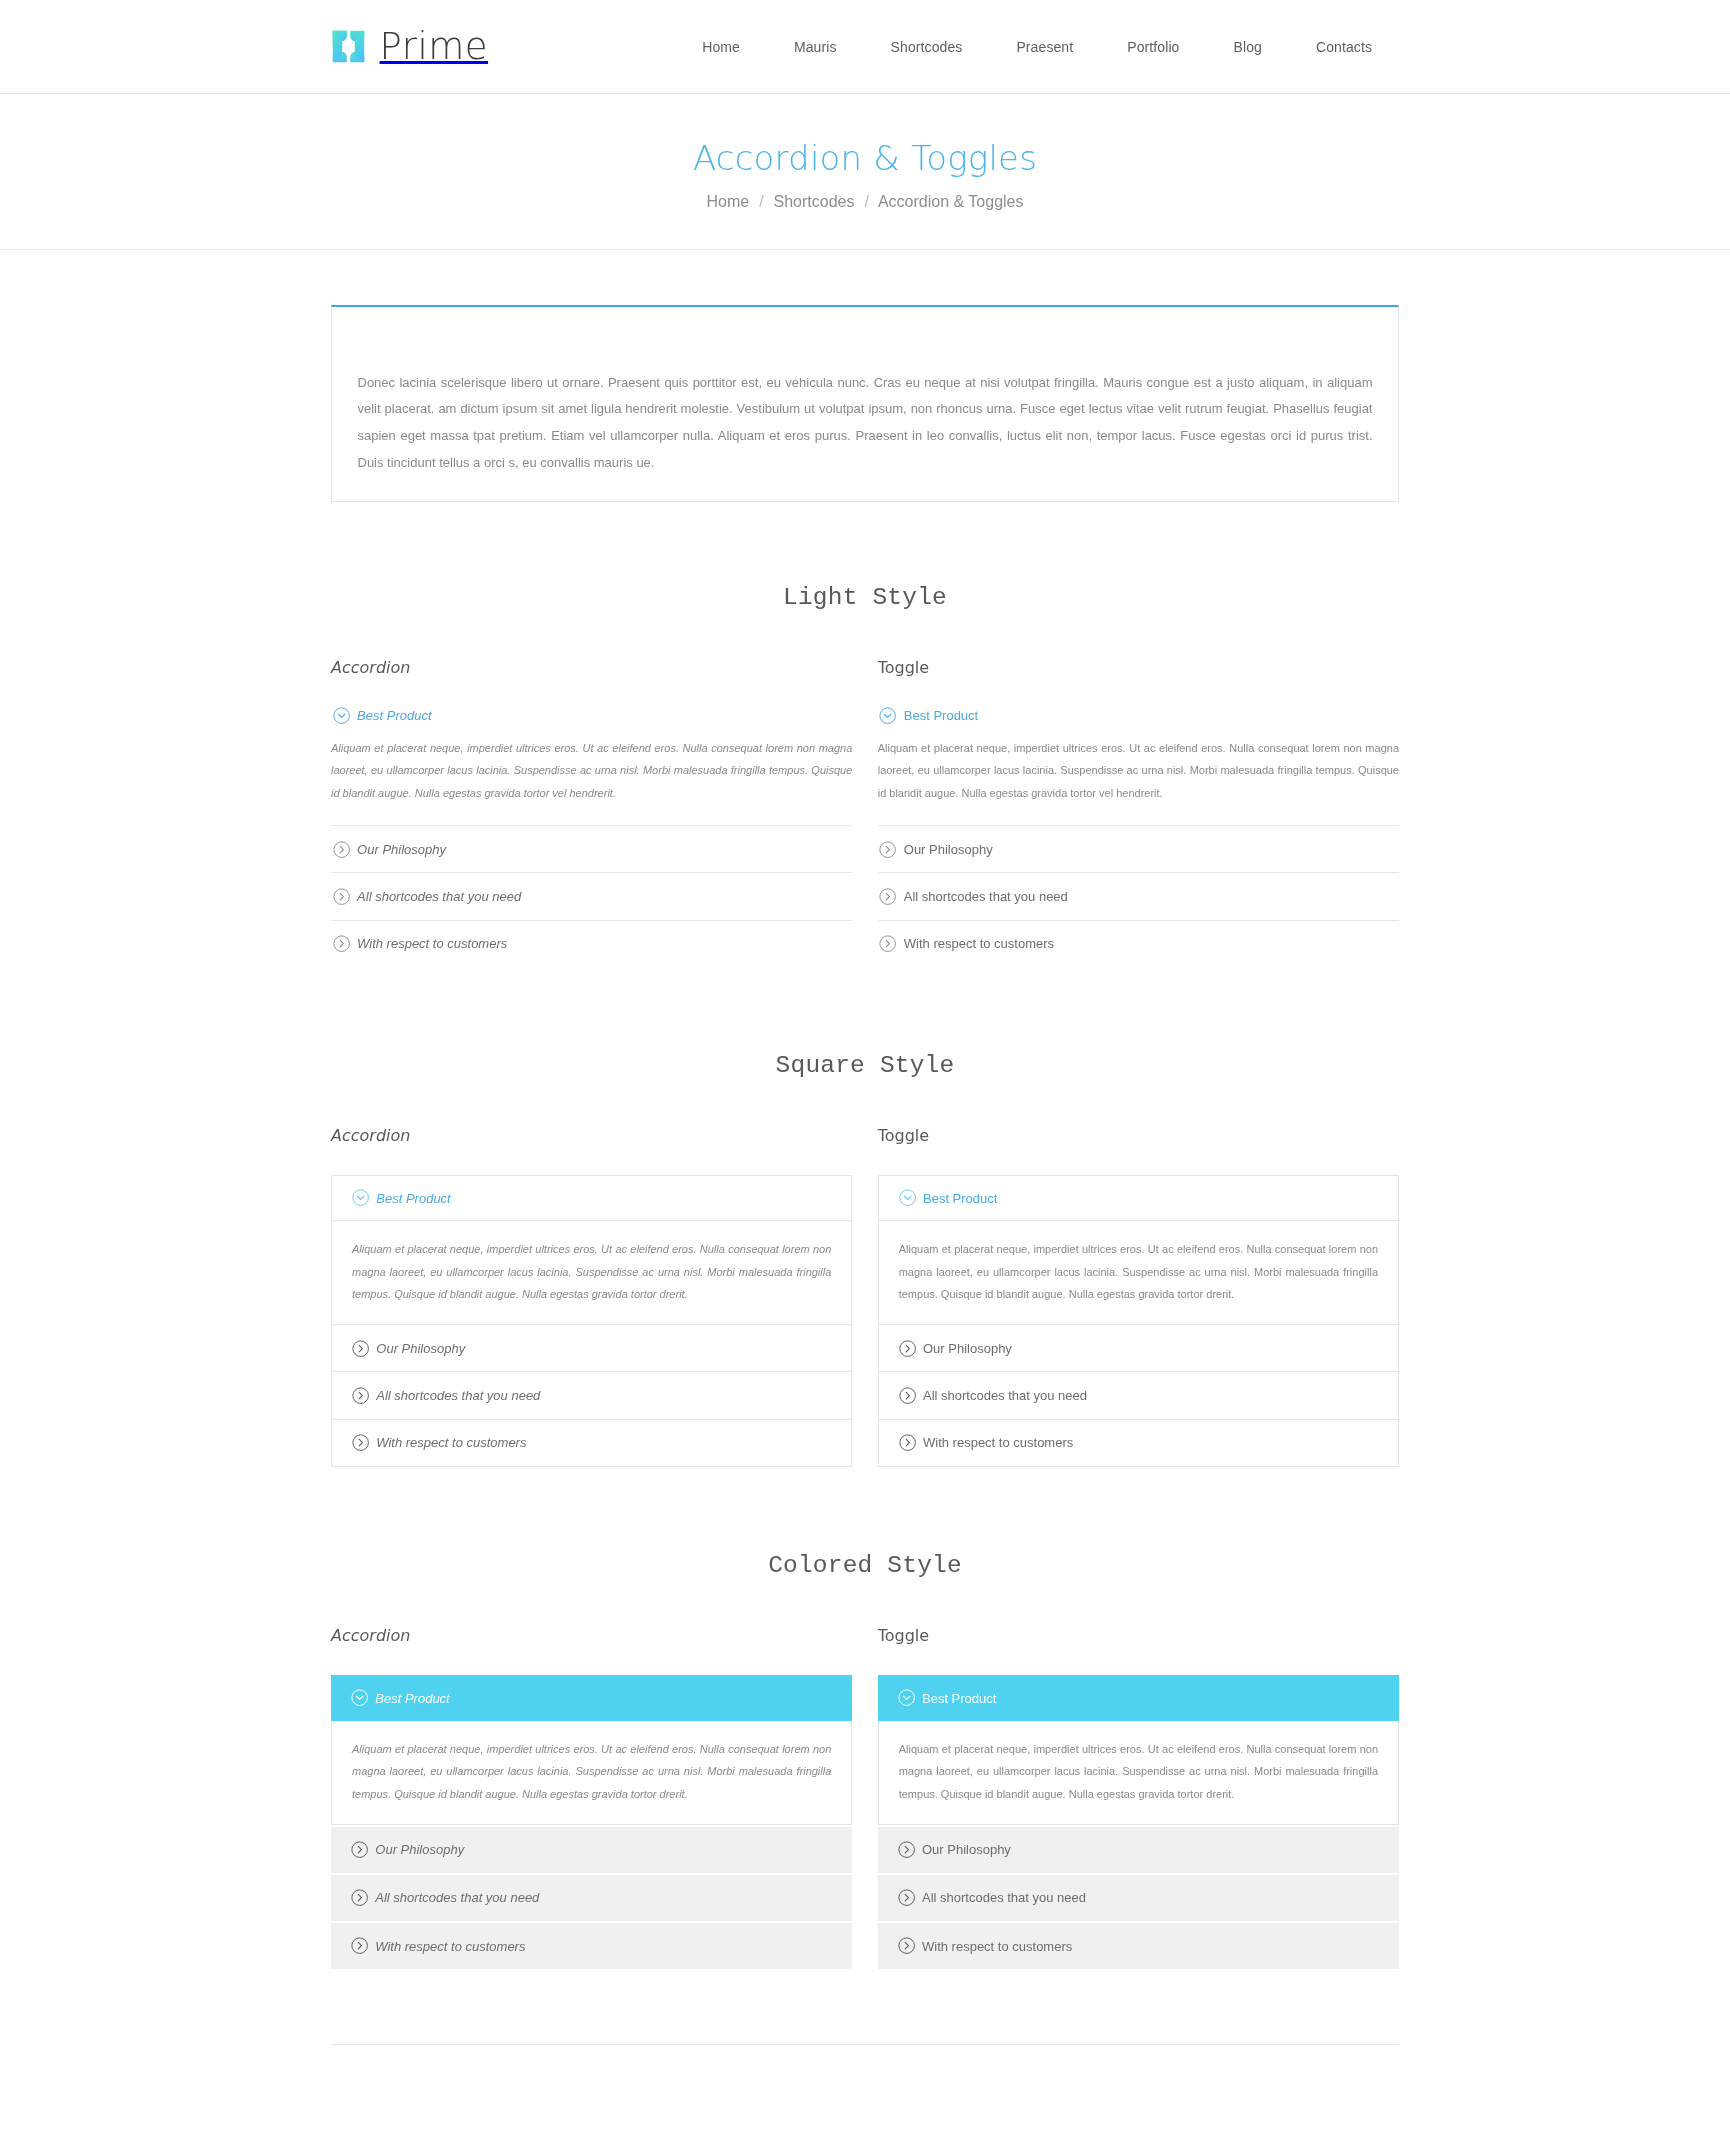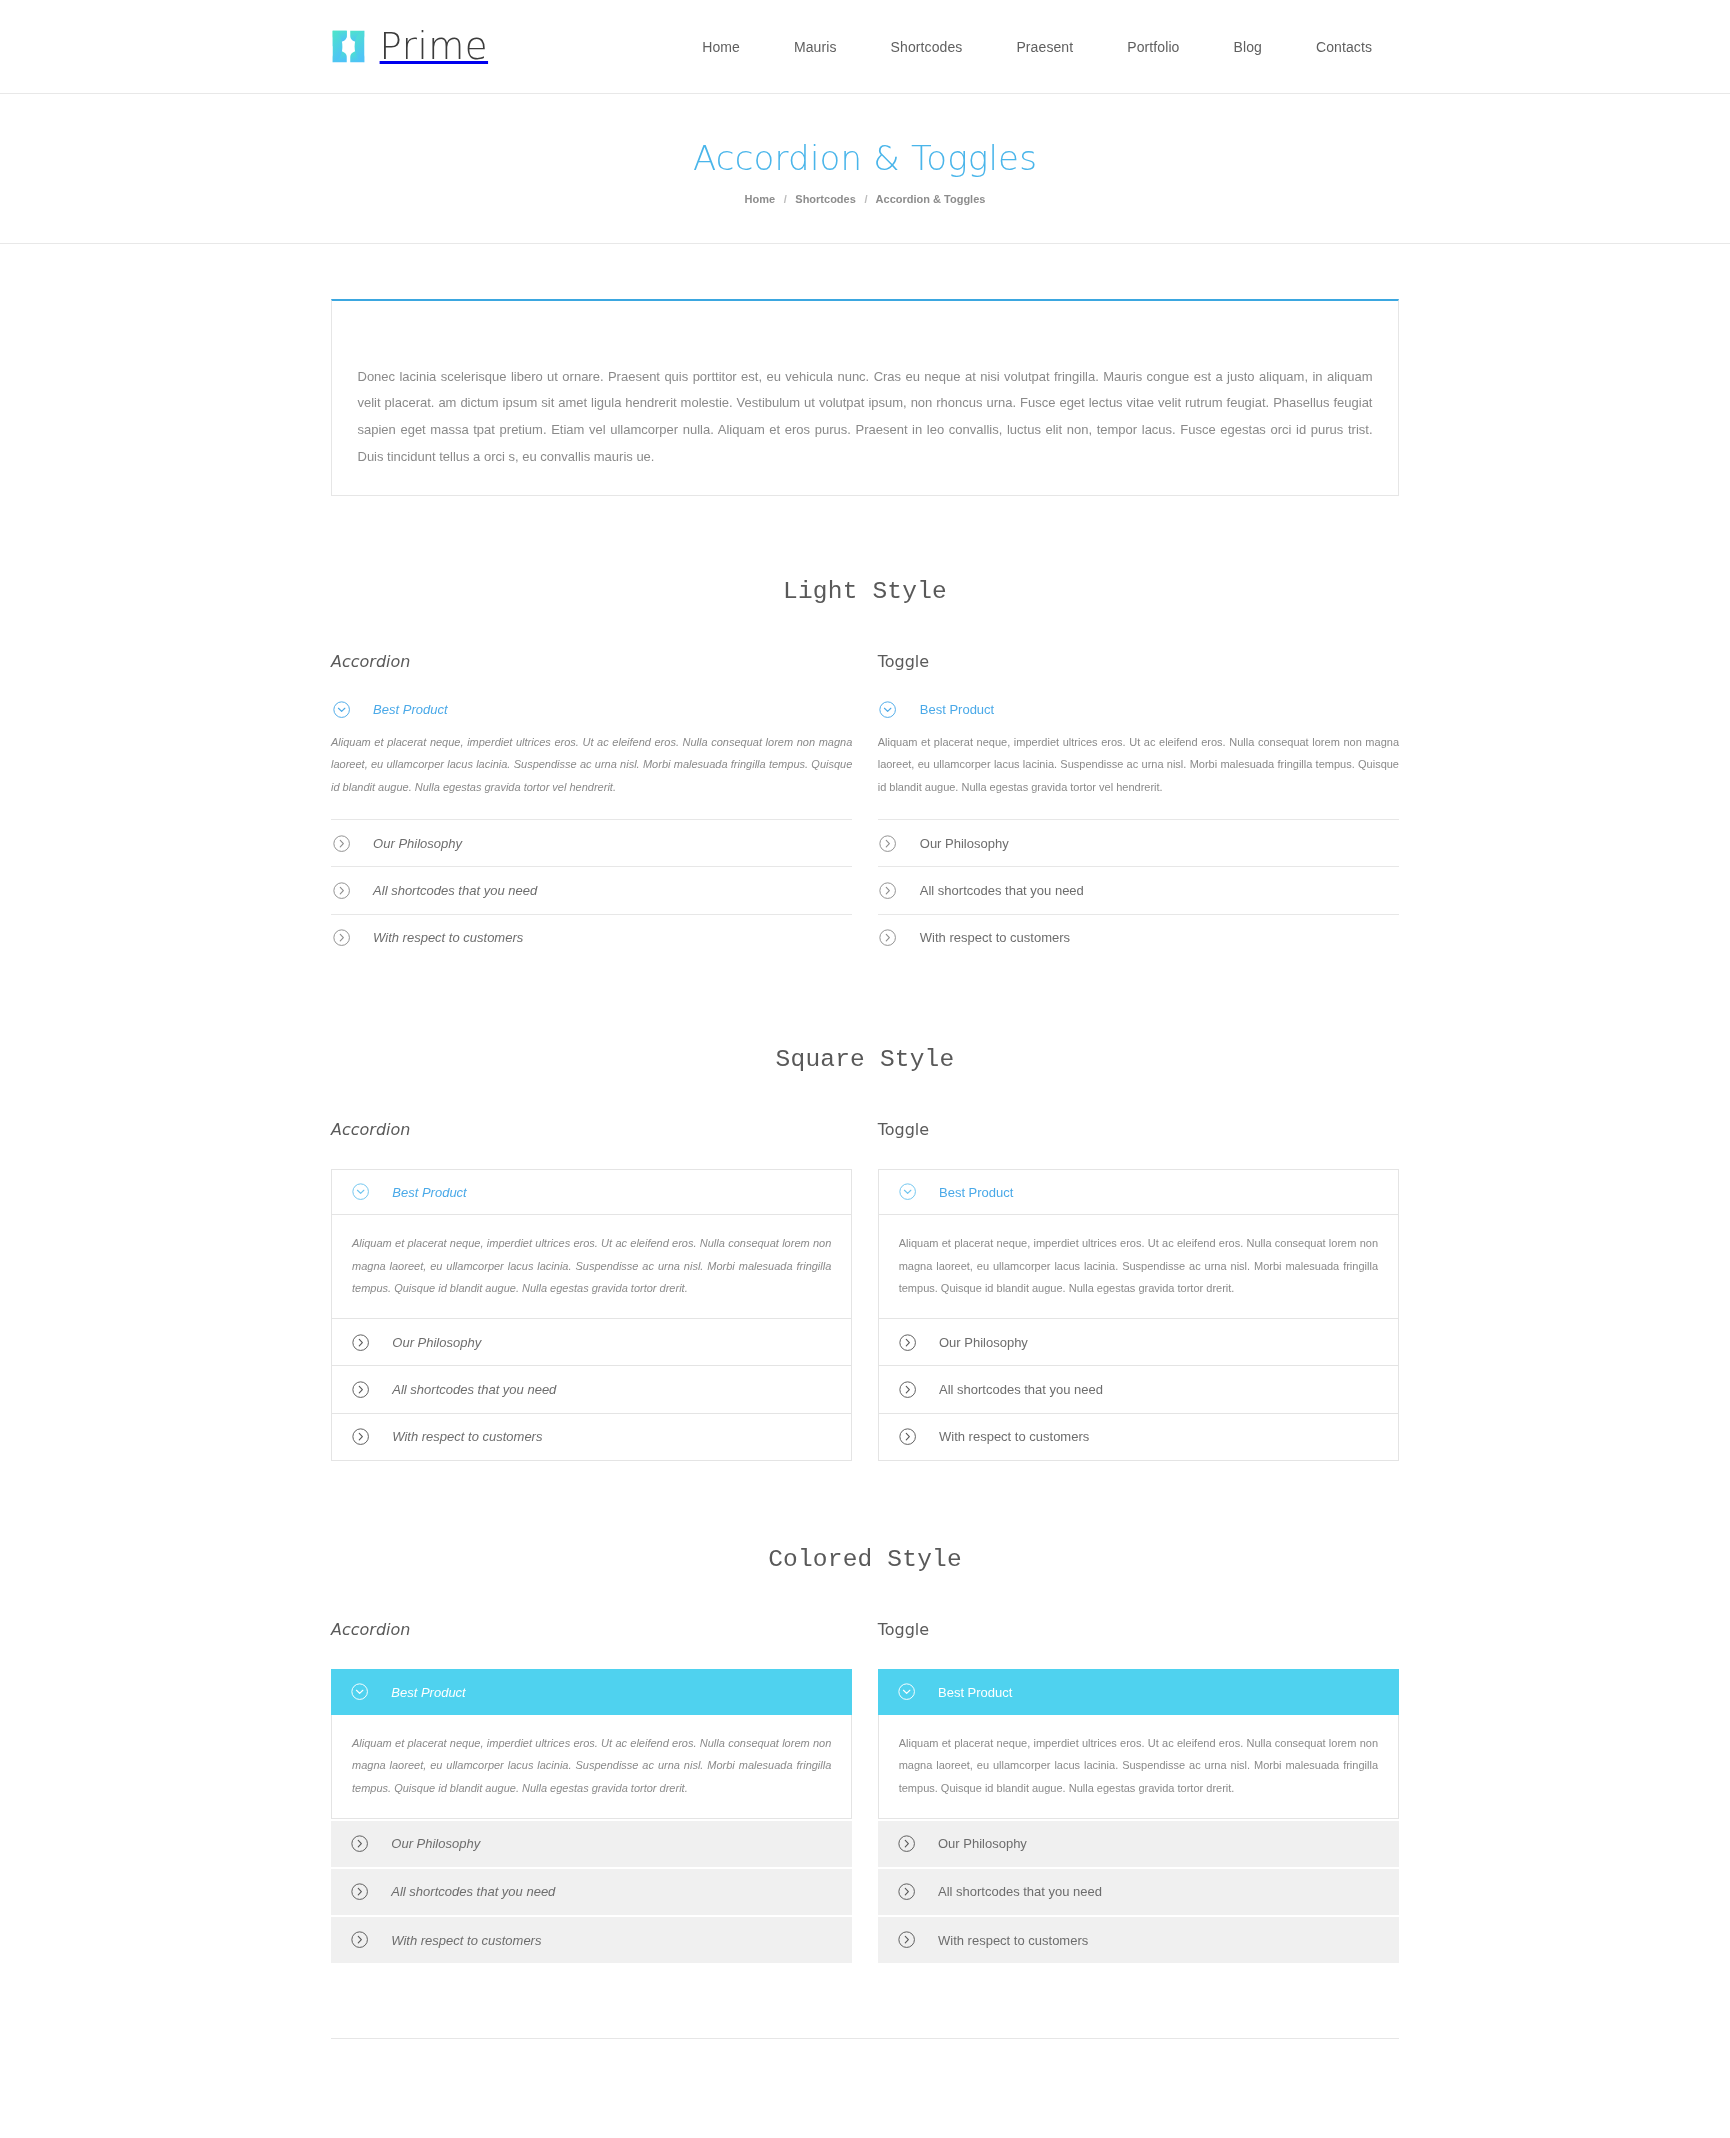--- a/index.html
+++ b/index.html
@@ -58,21 +58,21 @@
     text-align: center;
   }
   .page-title {
     font-size: 34px;
     font-weight: 300;
     color: #49b5ea;
     font-family: "DejaVu Sans", sans-serif;
     letter-spacing: 0.2px;
     margin-bottom: 14.5px;
   }
-  .breadcrumb { font-size: 11px; color: #8d8d8d; font-weight: bold; }
+  .breadcrumb { font-size: 16px; color: #8d8d8d; }
   .breadcrumb a { color: #8d8d8d; text-decoration: none; }
   .breadcrumb .sep { color: #bcbcbc; padding: 0 5.5px; }
   .breadcrumb .current { color: #8d8d8d; }
 
   
   .container { width: 1068px; margin: 0 auto; }
 
   .intro-box {
     margin-top: 55px;
     border: 0.9px solid #e6e6e6;
@@ -113,21 +113,21 @@
     font-weight: 400;
     color: #5a5a5a;
     margin-bottom: 30px;
     font-family: "DejaVu Sans", sans-serif;
   }
 
   
   .acc-head {
     display: flex;
     align-items: center;
-    gap: 23px;
+    gap: 7px;
     cursor: pointer;
     user-select: none;
   }
   .acc-label { font-size: 13px; }
   .acc-body {
     font-size: 11px;
     line-height: 2.07;
     color: #8a8a8a;
     text-align: justify;
   }

